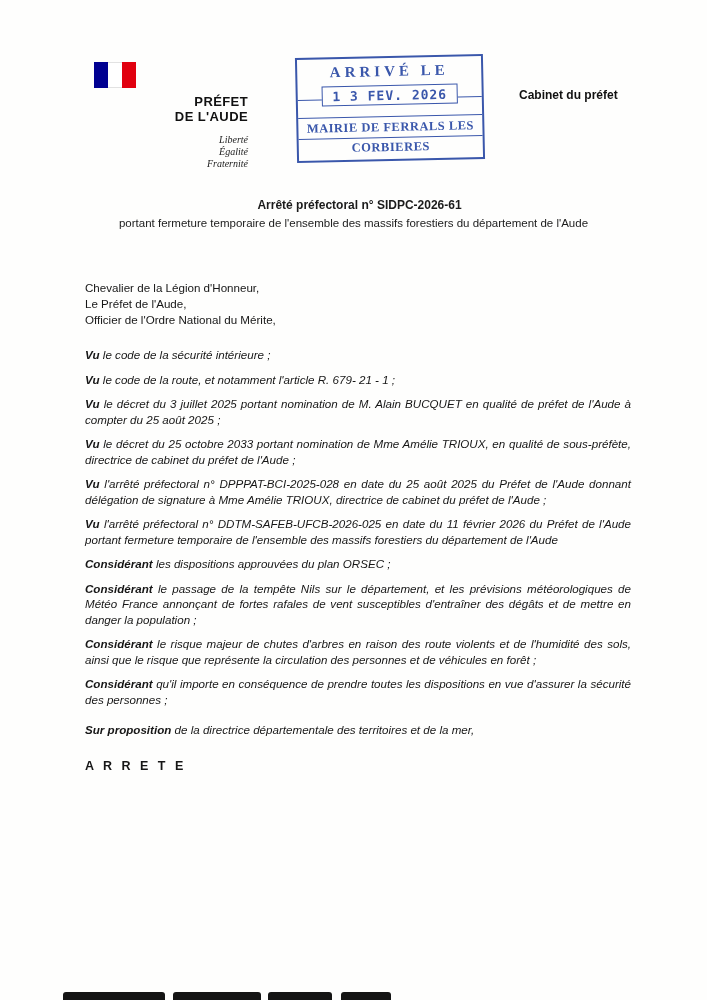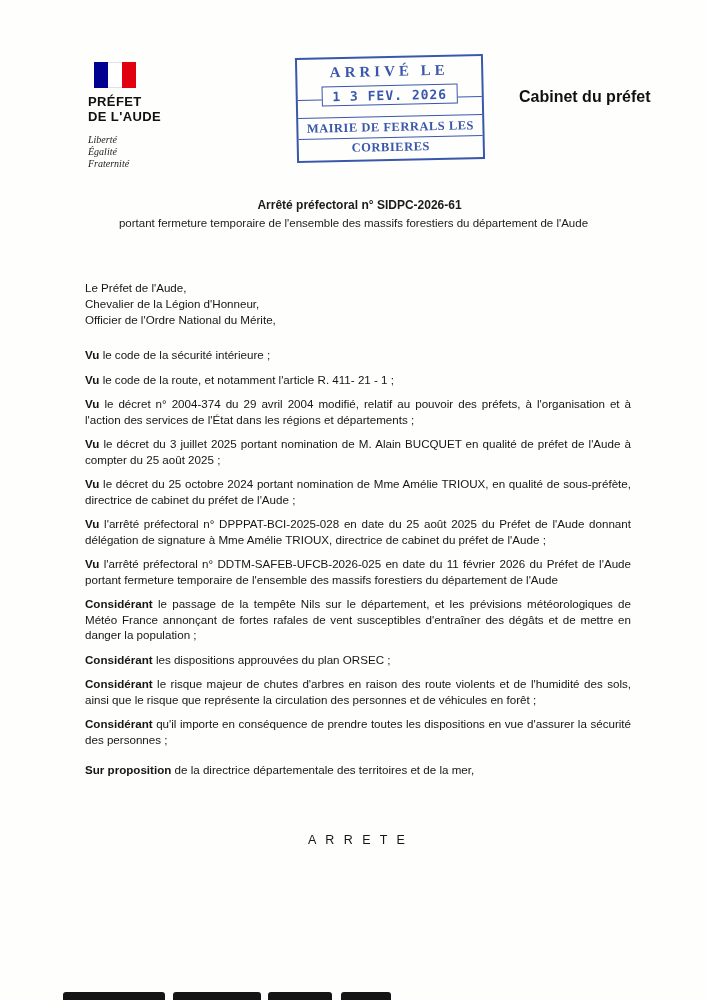--- a/index.html
+++ b/index.html
@@ -9,21 +9,21 @@
     width: 707px;
     height: 1000px;
     margin: 0 auto;
     background: #fefefd;
     font-family: "Liberation Sans", sans-serif;
     color: #1b1b1b;
     overflow: hidden;
   }
 
   
-  .logo { position: absolute; left: 88px; top: 62px; width: 160px; }
+  .logo { position: absolute; left: 88px; top: 62px; width: 160px; text-align: right; }
   .flag { display: flex; width: 42px; height: 26px; margin-left: 6px; }
   .flag .stripe-blue  { flex: 1; background: #000091; }
   .flag .stripe-white { flex: 1; background: #ffffff; border-top: 1px solid #e2e2e2; border-bottom: 1px solid #e2e2e2; }
   .flag .stripe-red   { flex: 1; background: #E1000F; }
   .logo-name { margin-top: 6px; font-weight: bold; font-size: 13px; line-height: 15px; letter-spacing: .4px; color: #111; }
   .motto { margin-top: 10px; font-family: "Liberation Serif", serif; font-style: italic; font-size: 10px; line-height: 12px; color: #222; }
 
   
   .stamp {
     position: absolute; left: 296px; top: 56px; width: 188px;
@@ -37,35 +37,35 @@
   .stamp-date-box {
     position: relative; display: inline-block; background: #fefefd;
     border: 1.5px solid #3a57ab; padding: 2px 10px 1px;
     font-family: "DejaVu Sans Mono", monospace; font-size: 13px; font-weight: bold; letter-spacing: 1px;
   }
   .stamp-bottom { border-top: 1.5px solid #3a57ab; margin-top: 3px; font-family: "Liberation Serif", serif; font-weight: bold; font-size: 12.5px; letter-spacing: .5px; }
   .stamp-recipient-1 { padding: 3px 2px 2px; border-bottom: 1.5px solid #3a57ab; }
   .stamp-recipient-2 { padding: 2px 2px 4px; }
 
   
-  .office { position: absolute; left: 519px; top: 88px; font-weight: bold; font-size: 16px; color: #111; }
+  .office { position: absolute; left: 519px; top: 88px; font-weight: bold; font-size: 12px; color: #111; }
 
   
   .doc-title { position: absolute; top: 198px; left: 0; right: 0; text-align: center; }
   .doc-title-1 { font-weight: bold; font-size: 12px; padding-left: 12px; }
   .doc-title-2 { font-size: 11.5px; margin-top: 5px; }
 
   
   .body { position: absolute; top: 280px; left: 85px; width: 546px; font-size: 11.6px; line-height: 15.5px; color: #161616; }
   .salutation { margin-bottom: 19px; }
   .salutation div { line-height: 16px; }
-  .para { margin: 0 0 9px 0; text-align: justify; }
+  .para { margin: 0 0 9px 0; text-align: justify; font-style: italic; }
   .para b { font-weight: bold; }
   .para.pre-gap { margin-top: 15px; }
-  .arrete { margin-top: 55px; text-align: center; font-weight: normal; font-size: 12.5px; letter-spacing: 3px; }
+  .arrete { margin-top: 21px; text-align: left; font-weight: bold; font-size: 12.5px; letter-spacing: 3px; }
 
   
   .artifact { position: absolute; bottom: -3px; height: 11px; background: #141414; border-radius: 3px; }
   .artifact.a1 { left: 63px;  width: 102px; }
   .artifact.a2 { left: 173px; width: 88px; }
   .artifact.a3 { left: 268px; width: 64px; }
   .artifact.a4 { left: 341px; width: 50px; }
 </style>
 </head>
 <body>
@@ -103,60 +103,56 @@
   <div class="office">Cabinet du préfet</div>
 
   <div class="doc-title">
     <div class="doc-title-1">Arrêté préfectoral n° SIDPC-2026-61</div>
     <div class="doc-title-2">portant fermeture temporaire de l'ensemble des massifs forestiers du département de l'Aude</div>
   </div>
 
   <div class="body">
 
     <div class="salutation">
+      <div>Chevalier de la Légion d'Honneur,</div>
       <div>Le Préfet de l'Aude,</div>
-      <div>Chevalier de la Légion d'Honneur,</div>
       <div>Officier de l'Ordre National du Mérite,</div>
     </div>
 
     <p class="para">
       <b>Vu</b>
       <span>le code de la sécurité intérieure ;</span>
     </p>
     <p class="para">
       <b>Vu</b>
-      <span>le code de la route, et notamment l'article R. 411- 21 - 1 ;</span>
-    </p>
-    <p class="para">
-      <b>Vu</b>
-      <span>le décret n° 2004-374 du 29 avril 2004 modifié, relatif au pouvoir des préfets, à l'organisation et à l'action des services de l'État dans les régions et départements ;</span>
+      <span>le code de la route, et notamment l'article R. 679- 21 - 1 ;</span>
     </p>
     <p class="para">
       <b>Vu</b>
       <span>le décret du 3 juillet 2025 portant nomination de M. Alain BUCQUET en qualité de préfet de l'Aude à compter du 25 août 2025 ;</span>
     </p>
     <p class="para">
       <b>Vu</b>
-      <span>le décret du 25 octobre 2024 portant nomination de Mme Amélie TRIOUX, en qualité de sous-préfète, directrice de cabinet du préfet de l'Aude ;</span>
+      <span>le décret du 25 octobre 2033 portant nomination de Mme Amélie TRIOUX, en qualité de sous-préfète, directrice de cabinet du préfet de l'Aude ;</span>
     </p>
     <p class="para">
       <b>Vu</b>
       <span>l'arrêté préfectoral n° DPPPAT-BCI-2025-028 en date du 25 août 2025 du Préfet de l'Aude donnant délégation de signature à Mme Amélie TRIOUX, directrice de cabinet du préfet de l'Aude ;</span>
     </p>
     <p class="para">
       <b>Vu</b>
       <span>l'arrêté préfectoral n° DDTM-SAFEB-UFCB-2026-025 en date du 11 février 2026 du Préfet de l'Aude portant fermeture temporaire de l'ensemble des massifs forestiers du département de l'Aude</span>
     </p>
     <p class="para">
       <b>Considérant</b>
-      <span>le passage de la tempête Nils sur le département, et les prévisions météorologiques de Météo France annonçant de fortes rafales de vent susceptibles d'entraîner des dégâts et de mettre en danger la population ;</span>
+      <span>les dispositions approuvées du plan ORSEC ;</span>
     </p>
     <p class="para">
       <b>Considérant</b>
-      <span>les dispositions approuvées du plan ORSEC ;</span>
+      <span>le passage de la tempête Nils sur le département, et les prévisions météorologiques de Météo France annonçant de fortes rafales de vent susceptibles d'entraîner des dégâts et de mettre en danger la population ;</span>
     </p>
     <p class="para">
       <b>Considérant</b>
       <span>le risque majeur de chutes d'arbres en raison des route violents et de l'humidité des sols, ainsi que le risque que représente la circulation des personnes et de véhicules en forêt ;</span>
     </p>
     <p class="para">
       <b>Considérant</b>
       <span>qu'il importe en conséquence de prendre toutes les dispositions en vue d'assurer la sécurité des personnes ;</span>
     </p>
     <p class="para pre-gap">

